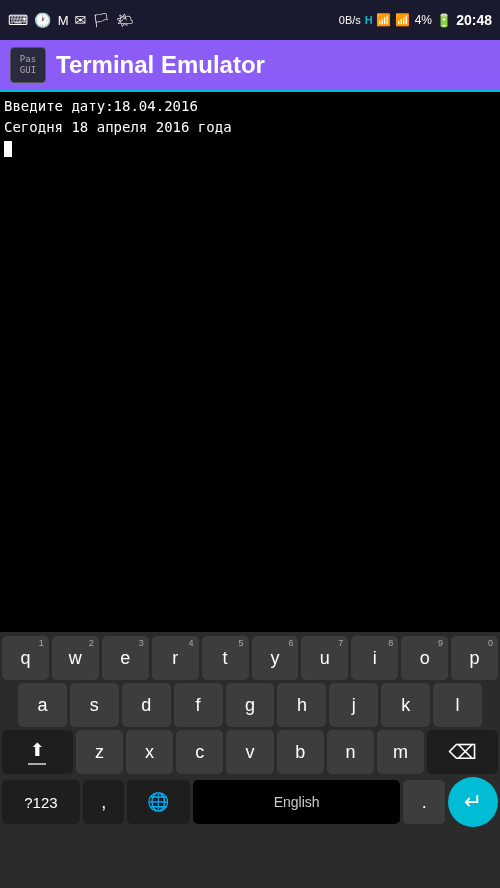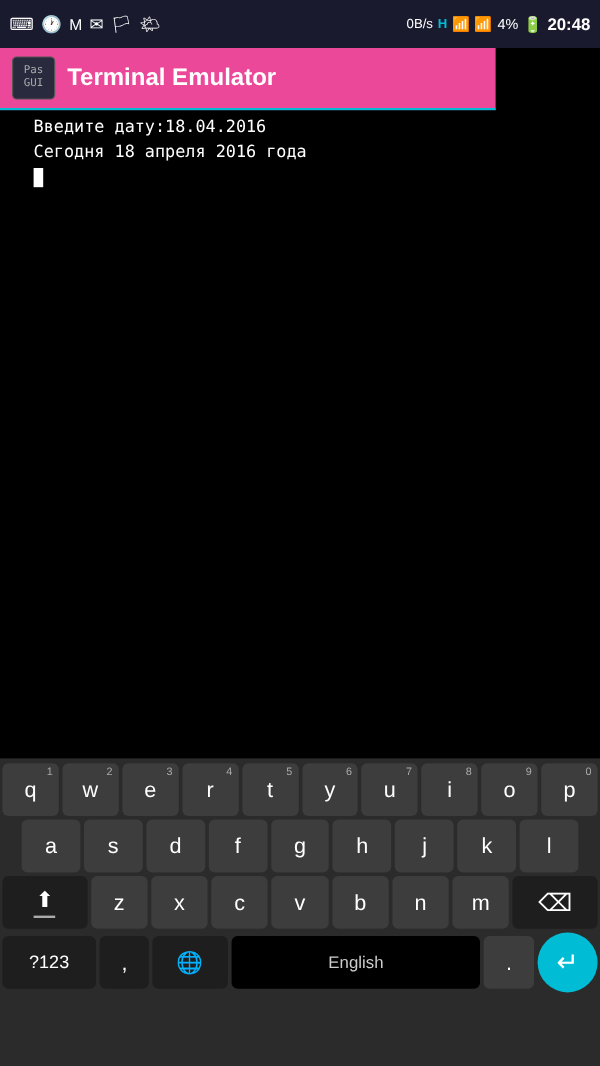--- a/index.html
+++ b/index.html
@@ -34,23 +34,23 @@
       align-items: center;
       gap: 4px;
       font-size: 13px;
     }
     .status-icon {
       font-size: 14px;
     }
 
     
     #title-bar {
-      width: 413px;
+      width: 500px;
       height: 52px;
-      background: #ec4899;
+      background: #8b5cf6;
       display: flex;
       align-items: center;
       padding: 0 10px;
       gap: 10px;
       border-bottom: 2px solid #00bcd4;
     }
     #app-icon {
       width: 36px;
       height: 36px;
       background: #2a2a3e;
@@ -58,39 +58,38 @@
       border-radius: 4px;
       display: flex;
       align-items: center;
       justify-content: center;
       color: #ccc;
       font-size: 10px;
       font-family: monospace;
     }
     #app-title {
       color: #fff;
-      font-size: 20px;
+      font-size: 24px;
       font-weight: bold;
     }
 
     
     #terminal-area {
       width: 500px;
       height: 540px;
       background: #000;
       padding: 4px 4px;
       font-family: monospace;
       font-size: 14px;
       color: #fff;
       overflow: hidden;
     }
     .terminal-line {
       line-height: 1.5;
       white-space: pre;
-      margin-left: 24px;
     }
     .cursor {
       display: inline-block;
       width: 8px;
       height: 16px;
       background: #fff;
       vertical-align: middle;
       animation: blink 1s step-end infinite;
     }
     @keyframes blink {

